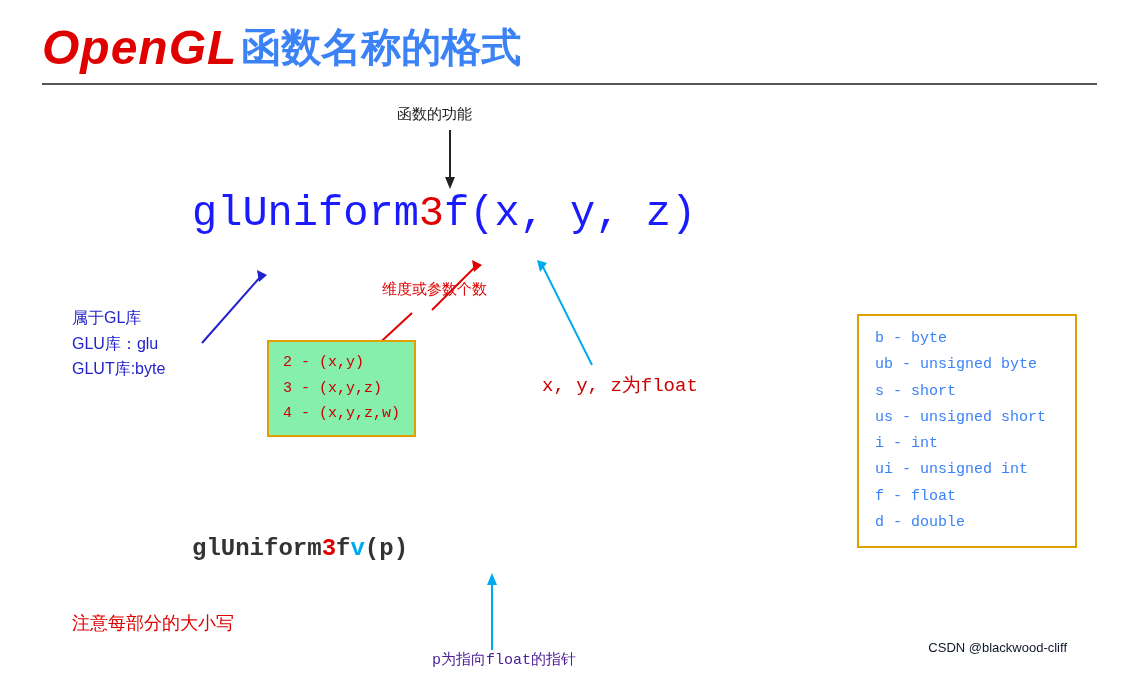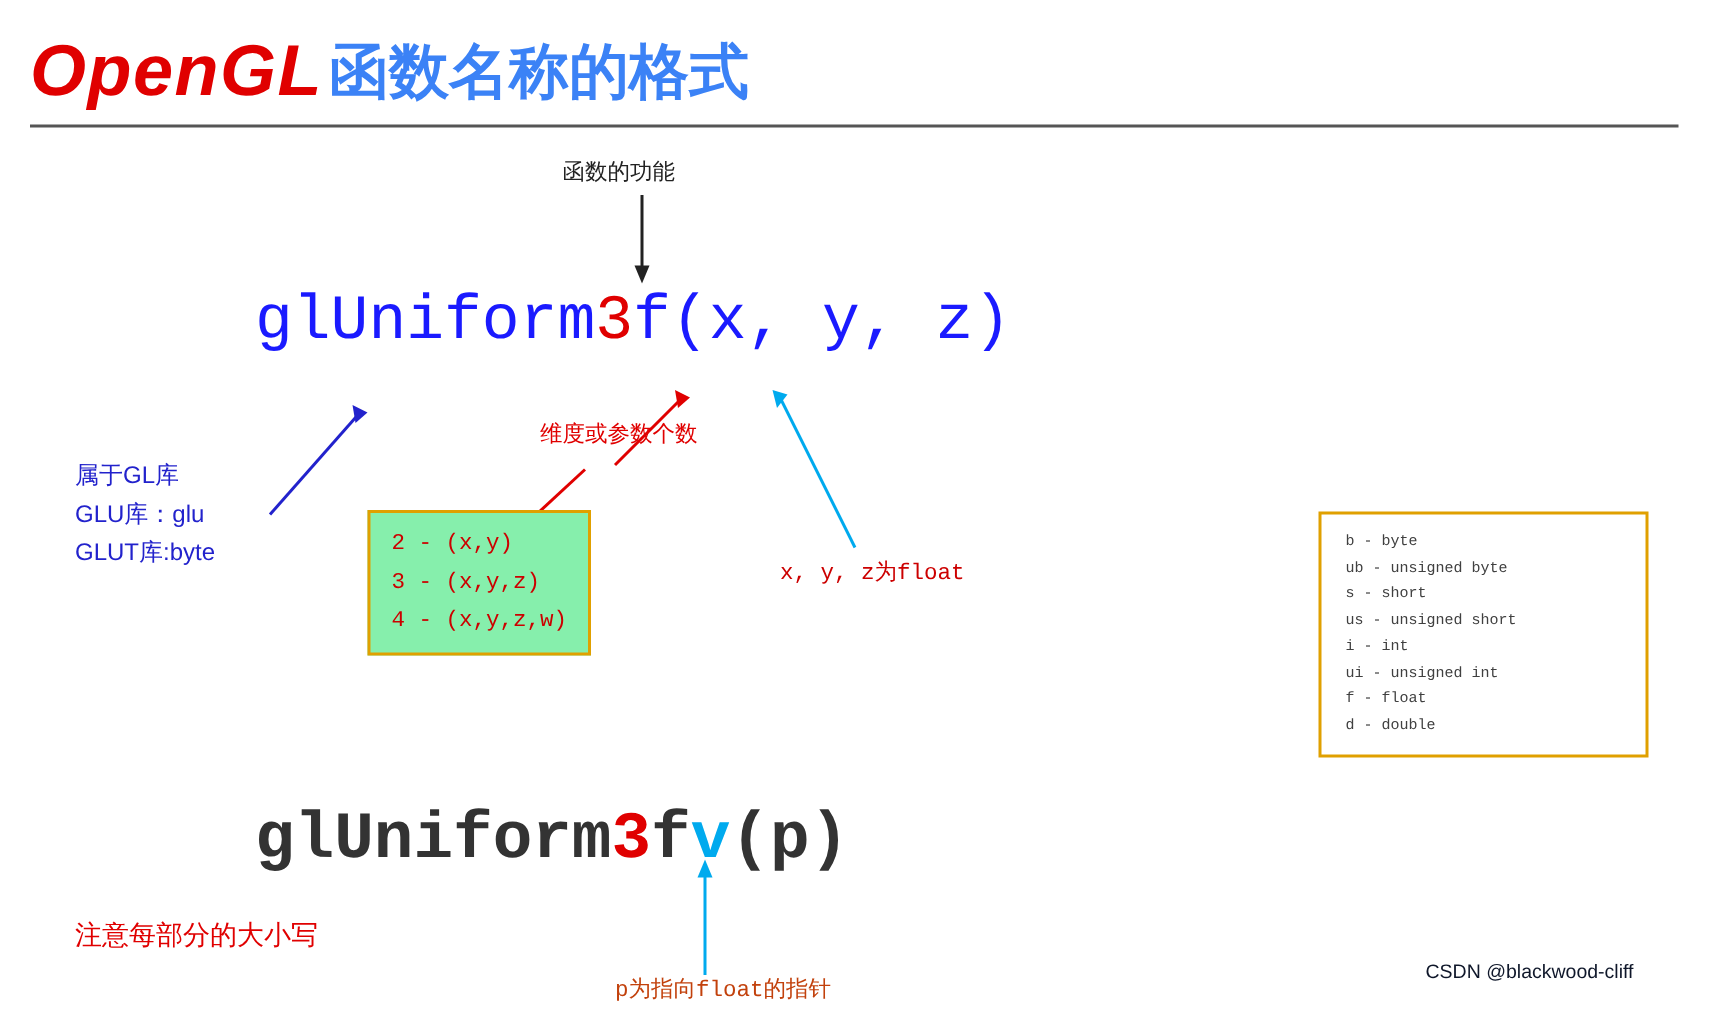--- a/index.html
+++ b/index.html
@@ -10,21 +10,21 @@
       height: 681px;
       overflow: hidden;
       position: relative;
     }
 
     .container {
       width: 1139px;
       height: 681px;
       background: #fff;
       position: relative;
-      padding: 20px 20px;
+      padding: 20px 42px;
     }
 
     
     .title-area {
       display: flex;
       align-items: center;
       margin-bottom: 8px;
     }
     .title-opengl {
       font-size: 48px;
@@ -111,64 +111,64 @@
       font-size: 15px;
       color: #e00000;
       text-align: right;
     }
 
     
     .float-label {
       position: absolute;
       top: 267px;
       left: 500px;
-      font-size: 15px;
+      font-size: 19px;
       color: #cc0000;
       font-family: 'Courier New', monospace;
     }
 
     
     .right-box {
       position: absolute;
-      top: 236px;
+      top: 209px;
       right: 20px;
       border: 2.5px solid #e0a000;
       padding: 10px 16px;
-      font-size: 10px;
-      font-family: 'Courier New', monospace;
-      color: #404040;
+      font-size: 15px;
+      font-family: 'Courier New', monospace;
+      color: #3b82f6;
       line-height: 1.75;
       background: #fff;
       min-width: 220px;
     }
 
     
     .second-func {
       position: absolute;
       top: 430px;
       left: 150px;
-      font-size: 44px;
+      font-size: 24px;
       font-weight: bold;
       font-family: 'Courier New', monospace;
       color: #333;
     }
     .second-func .v-blue {
       color: #00aaee;
     }
     .second-func .digit {
       color: #e00000;
     }
 
     
     .ptr-label {
       position: absolute;
       top: 545px;
       left: 390px;
       font-size: 15px;
-      color: #c2410c;
+      color: #4c1d95;
       font-family: 'Courier New', monospace;
       text-align: center;
     }
 
     
     .note-label {
       position: absolute;
       bottom: 30px;
       left: 30px;
       font-size: 18px;

